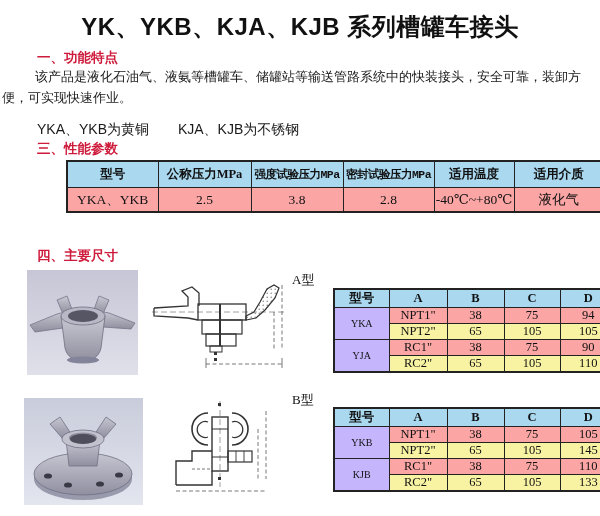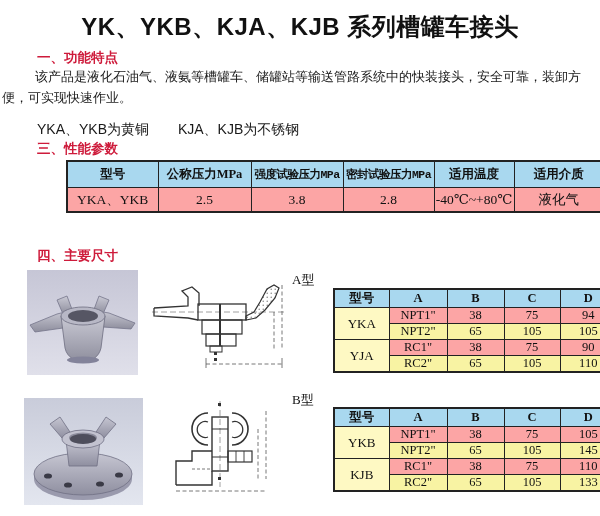--- a/index.html
+++ b/index.html
@@ -28,21 +28,21 @@
   tr.r-yellow td{background:#f8f3a3;}
   tr.r-white td{background:#fca5a5;}
 
   .dim-label{position:absolute;left:292px;font-family:"Liberation Serif","DejaVu Serif",serif;
              font-size:13px;color:#111;}
   .lblA{top:271px;} .lblB{top:391px;}
   .dim{position:absolute;left:293px;width:283px;border:2px solid #222;}
   .tblA{top:288px;} .tblB{top:407px;}
   .dim th{background:#a9d8ef;height:16px;font-size:12.5px;font-weight:bold;}
   .dim td{height:15px;font-size:12.5px;}
-  .dim td.model{background:#fef9c3;font-size:13px;}
+  .dim td.model{background:#c4b5fd;font-size:10px;}
 
   .photo{position:absolute;overflow:hidden;}
   .photo svg,.draw svg{display:block;}
   .photoA{left:27px;top:270px;width:111px;height:105px;}
   .photoB{left:24px;top:398px;width:119px;height:107px;}
   .draw{position:absolute;}
   .drawA{left:150px;top:276px;width:138px;height:98px;}
   .drawB{left:162px;top:399px;width:122px;height:96px;}
 </style>
 </head>

